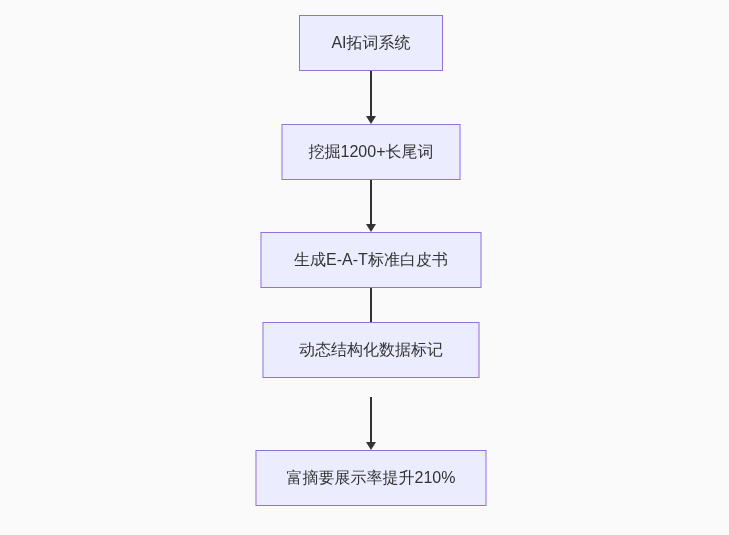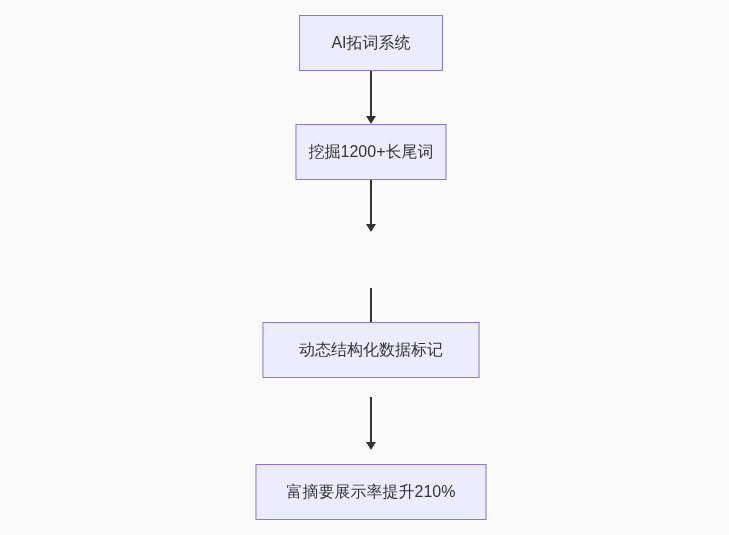--- a/index.html
+++ b/index.html
@@ -30,24 +30,24 @@
     background: var(--node-fill);
     border: 1.5px solid var(--node-border);
     display: flex;
     align-items: center;
     justify-content: center;
     color: var(--text-color);
     font-size: 16px;
     white-space: nowrap;
   }
   .n1 { top: 15px;  width: 144px; }
-  .n2 { top: 124px; width: 151px; }
+  .n2 { top: 124px; width: 179px; }
   .n3 { top: 232px; width: 221px; }
   .n4 { top: 322px; width: 217px; }
-  .n5 { top: 464px; width: 231px; }
+  .n5 { top: 450px; width: 231px; }
 
   .flow-arrow {
     position: absolute;
     left: 371px;
     transform: translateX(-50%);
     width: 10px;
     display: flex;
     flex-direction: column;
     align-items: center;
   }
@@ -85,20 +85,23 @@
 
   <div class="flow-node n2">
     <span class="node-label">挖掘1200+长尾词</span>
   </div>
 
   <div class="flow-arrow a2">
     <div class="shaft"></div>
     <div class="head"></div>
   </div>
 
+  <div class="flow-node n3">
+    <span class="node-label">生成E-A-T标准白皮书</span>
+  </div>
 
   <div class="flow-arrow a3">
     <div class="shaft"></div>
     <div class="head"></div>
   </div>
 
   <div class="flow-node n4">
     <span class="node-label">动态结构化数据标记</span>
   </div>
 

